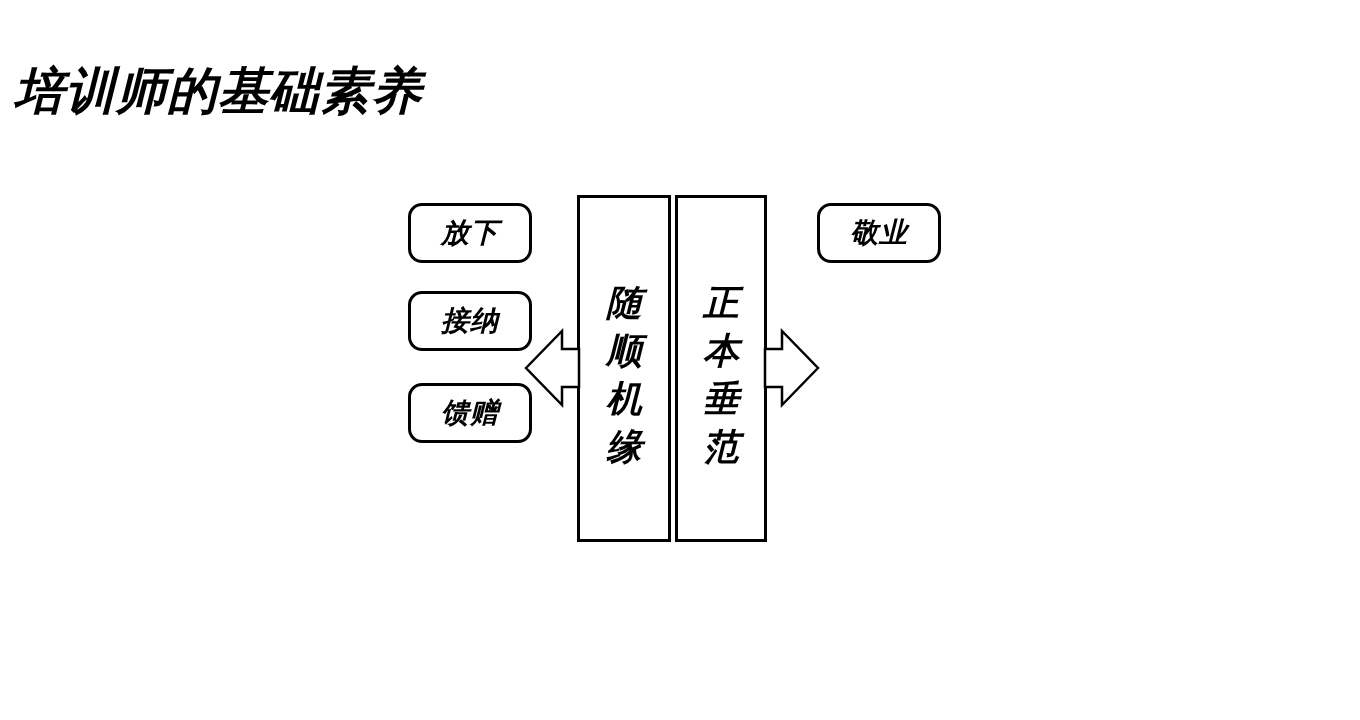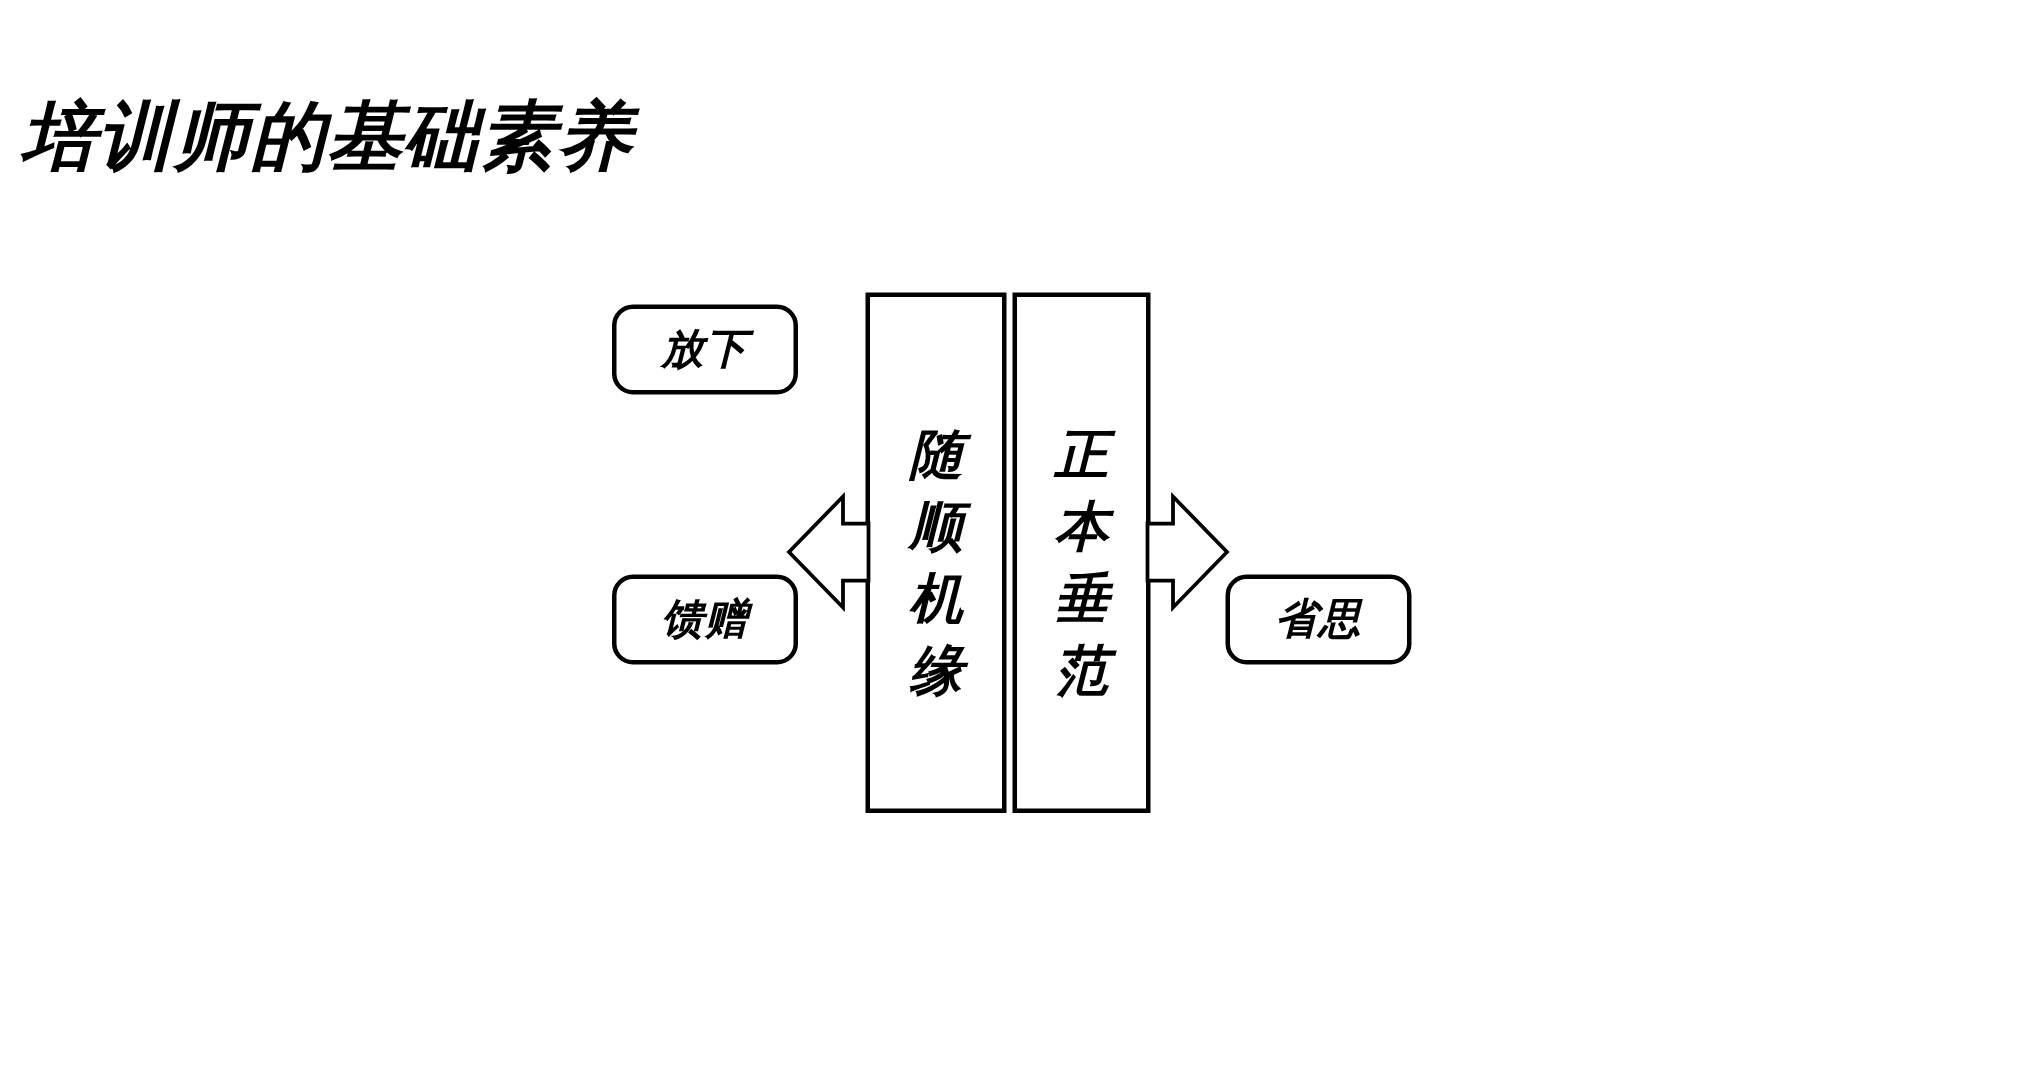--- a/index.html
+++ b/index.html
@@ -77,39 +77,40 @@
   }
 </style>
 </head>
 <body>
 
 <div class="slide">
 
   <div class="title">培训师的基础素养</div>
 
   <div class="pill col-left row1">放下</div>
+  <div class="pill col-left row2">接纳</div>
   <div class="pill col-left row3">馈赠</div>
 
   <div class="vrect vrect-left">
     <span class="vtext">
         <span class="vchar">随</span>
         <span class="vchar">顺</span>
         <span class="vchar">机</span>
         <span class="vchar">缘</span>
       </span>
   </div>
   <div class="vrect vrect-right">
     <span class="vtext">
         <span class="vchar">正</span>
         <span class="vchar">本</span>
         <span class="vchar">垂</span>
         <span class="vchar">范</span>
       </span>
   </div>
 
-  <div class="pill col-right row3">省思</div>
+  <div class="pill col-right row1">敬业</div>
 
   <svg class="arrows" viewBox="0 0 1360 720" xmlns="http://www.w3.org/2000/svg" aria-hidden="true">
     <polygon points="526,368 562,331 562,349 579,349 579,387 562,387 562,405" fill="#ffffff" stroke="#000000" stroke-width="2.5" stroke-linejoin="miter"></polygon>
     <polygon points="818,368 782,405 782,387 765,387 765,349 782,349 782,331" fill="#ffffff" stroke="#000000" stroke-width="2.5" stroke-linejoin="miter"></polygon>
   </svg>
 
 </div>
 
 </body></html>

